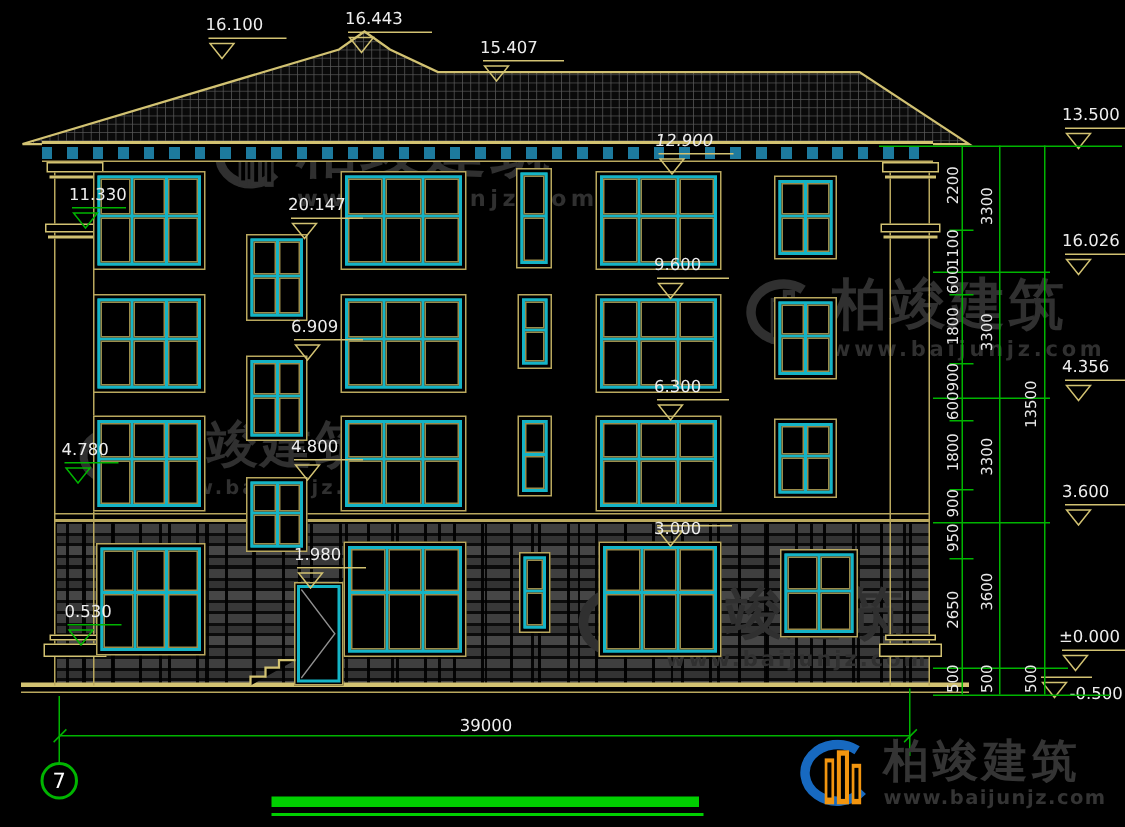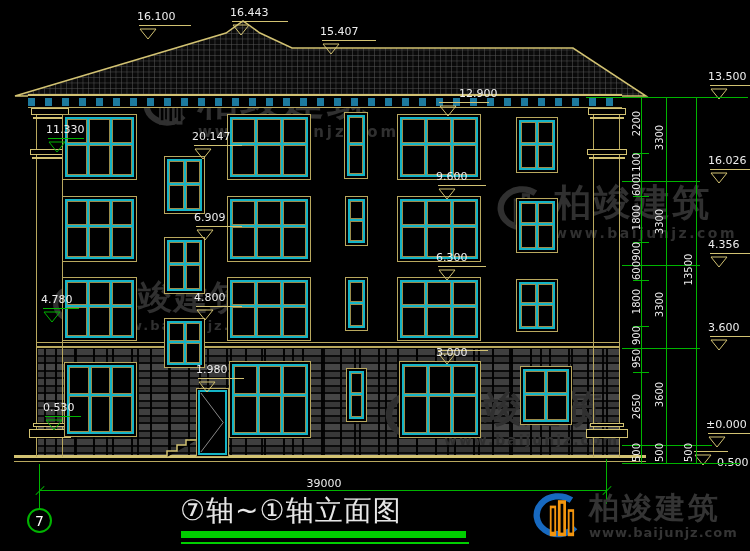--- a/index.html
+++ b/index.html
@@ -18,21 +18,20 @@
          font-size:10px;color:#e8e8e8;text-align:center;white-space:nowrap;}
   .mlabel{position:absolute;font-size:11px;color:#ededed;white-space:nowrap;}
   .wm-brand{font-weight:bold;white-space:nowrap;line-height:1;}
   .wm-url{font-weight:bold;white-space:nowrap;line-height:1;}
 </style>
 </head>
 <body>
 
 <div class="canvas" id="cv">
 
-  <div class="mlabel" id="t-title" style="left:180px;top:492px;font-size:28px;color:#e6e6e6;letter-spacing:1px;">⑦轴~①轴立面图</div>
   <div style="position:absolute;left:181px;top:531px;width:285px;height:7px;background:#00cf00;"></div>
   <div style="position:absolute;left:181px;top:542px;width:288px;height:2px;background:#00cf00;"></div>
 
   <div style="position:absolute;left:27px;top:508px;width:25px;height:25px;border:2px solid #00b400;
               border-radius:50%;color:#fff;font-size:14px;line-height:22px;text-align:center;">
     <span>7</span>
   </div>
 
   <div class="mlabel" style="left:297px;top:477px;width:54px;text-align:center;font-size:11px;">39000</div>
 
@@ -382,21 +381,21 @@
     <div class="mlabel" style="position: absolute; left: 230px; top: 6px; z-index: 5;">16.443</div>
     <div style="position: absolute; left: 322px; top: 40px; width: 18px; height: 12px; z-index: 5;"><svg width="18" height="12">
         <path d="M1,1 L17,1 L9,11 Z" fill="none" stroke="#d2c272" stroke-width="1"></path>
       </svg></div>
     <div style="position: absolute; left: 322px; top: 40px; width: 54px; height: 1px; background: rgb(210, 194, 114); z-index: 5;"></div>
     <div class="mlabel" style="position: absolute; left: 320px; top: 25px; z-index: 5;">15.407</div>
     <div style="position: absolute; left: 439px; top: 102px; width: 18px; height: 12px; z-index: 5;"><svg width="18" height="12">
         <path d="M1,1 L17,1 L9,11 Z" fill="none" stroke="#d2c272" stroke-width="1"></path>
       </svg></div>
     <div style="position: absolute; left: 439px; top: 102px; width: 50px; height: 1px; background: rgb(210, 194, 114); z-index: 5;"></div>
-    <div class="mlabel" style="position: absolute; left: 459px; top: 87px; z-index: 5;">12.900</div>
+    <div class="mlabel" style="position: absolute; left: 437px; top: 87px; z-index: 5; font-style: italic;">12.900</div>
     <div style="position: absolute; left: 438px; top: 185px; width: 18px; height: 12px; z-index: 5;"><svg width="18" height="12">
         <path d="M1,1 L17,1 L9,11 Z" fill="none" stroke="#d2c272" stroke-width="1"></path>
       </svg></div>
     <div style="position: absolute; left: 438px; top: 185px; width: 48px; height: 1px; background: rgb(210, 194, 114); z-index: 5;"></div>
     <div class="mlabel" style="position: absolute; left: 436px; top: 170px; z-index: 5;">9.600</div>
     <div style="position: absolute; left: 438px; top: 266px; width: 18px; height: 12px; z-index: 5;"><svg width="18" height="12">
         <path d="M1,1 L17,1 L9,11 Z" fill="none" stroke="#d2c272" stroke-width="1"></path>
       </svg></div>
     <div style="position: absolute; left: 438px; top: 266px; width: 48px; height: 1px; background: rgb(210, 194, 114); z-index: 5;"></div>
     <div class="mlabel" style="position: absolute; left: 436px; top: 251px; z-index: 5;">6.300</div>

